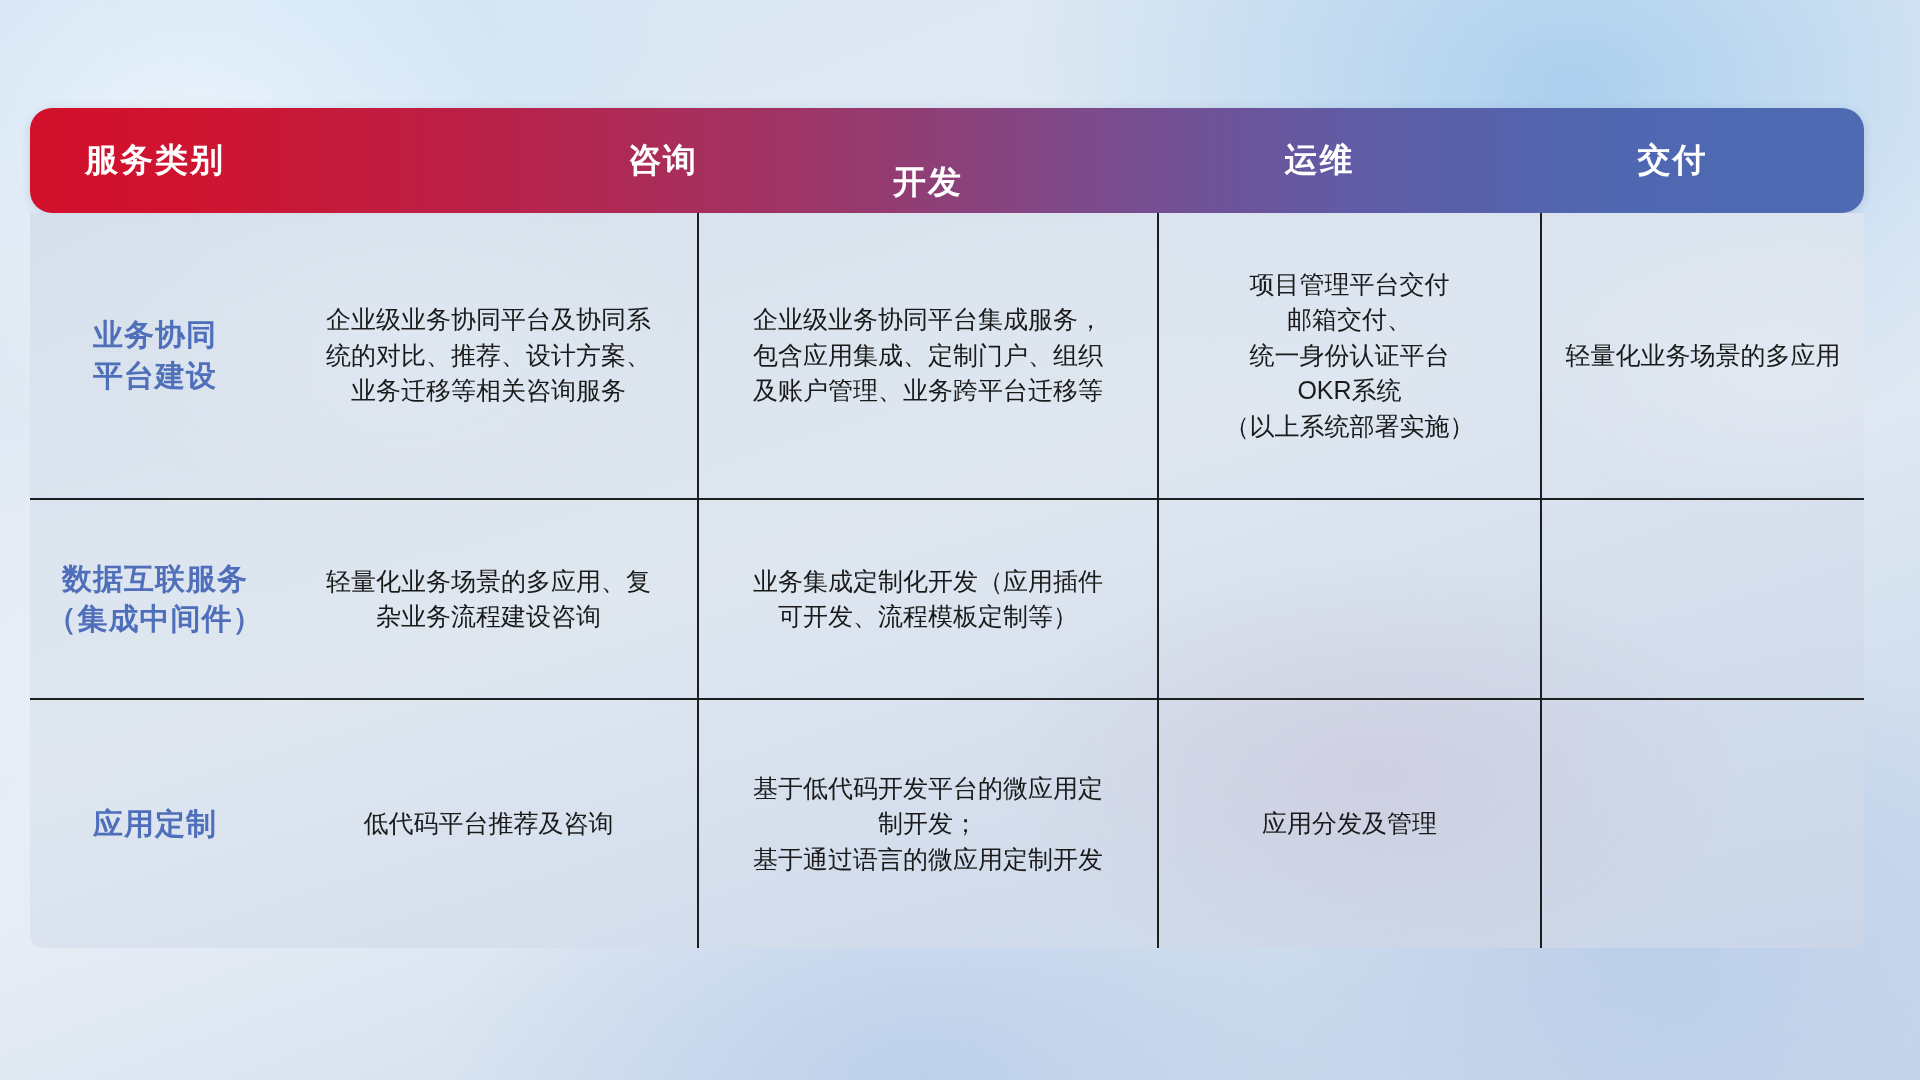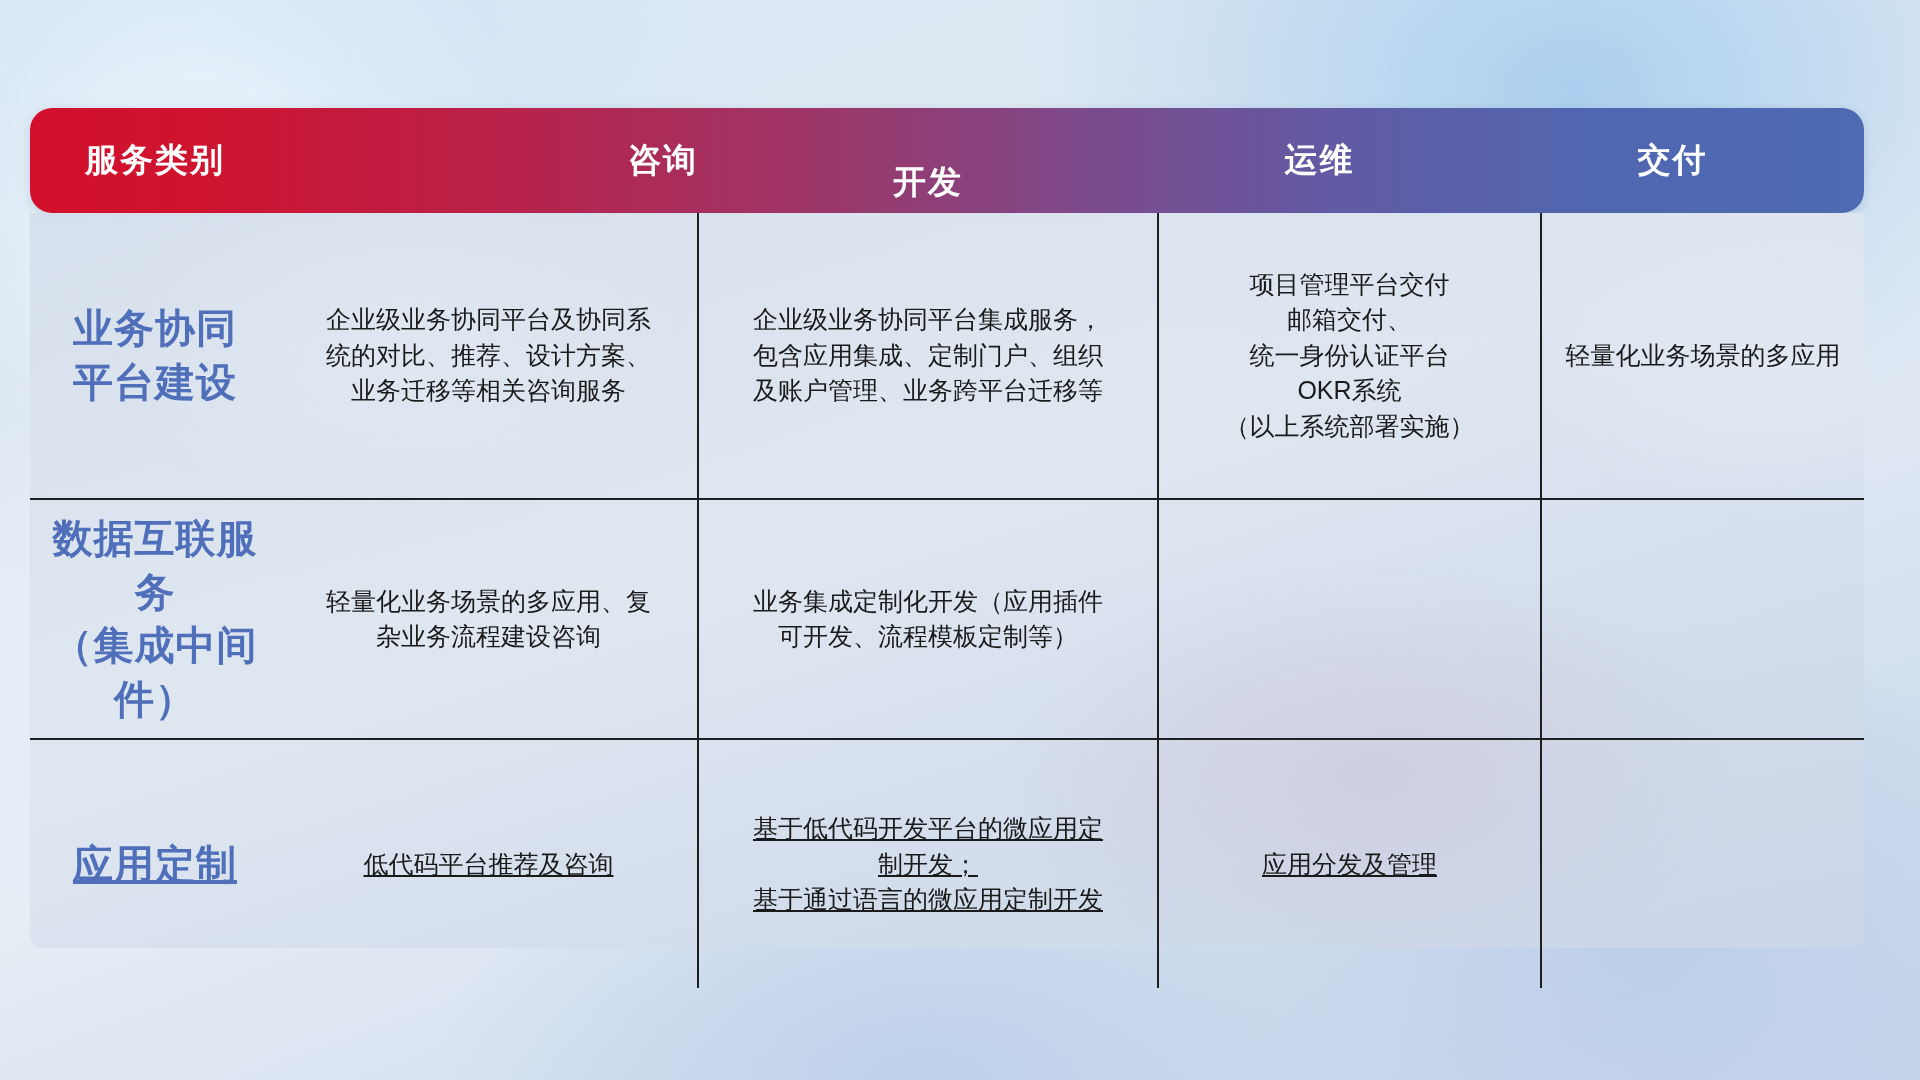--- a/index.html
+++ b/index.html
@@ -119,33 +119,33 @@
     vertical-align: middle;
     text-align: center;
     color: #1a1a1a;
     font-size: 25px;
     line-height: 1.42;
     padding: 12px 10px;
     border-right: 2px solid #1e1e1e;
     border-bottom: 2px solid #1e1e1e;
     white-space: pre-line;
   }
-  table.data-grid tr:last-child td { border-bottom: none; text-decoration: underline; }
+  table.data-grid tr:last-child td { border-bottom: none; }
   table.data-grid td:last-child { border-right: none; }
   table.data-grid td.rowlabel {
     border-right: none;
     color: #4f6fba;
-    font-size: 40px;
+    font-size: 30px;
     font-weight: bold;
     letter-spacing: 1px;
     line-height: 1.34;
   }
   table.data-grid td.col-consult { border-right: 2px solid #1e1e1e; }
   .r1 { height: 286px; }
-  .r2 { height: 236px; }
+  .r2 { height: 200px; }
   .r3 { height: 249px; }
 </style>
 </head>
 <body>
 
 <div id="bg-layer">
   <div id="bg-glow-1"></div>
   <div id="bg-glow-2"></div>
 </div>
 

